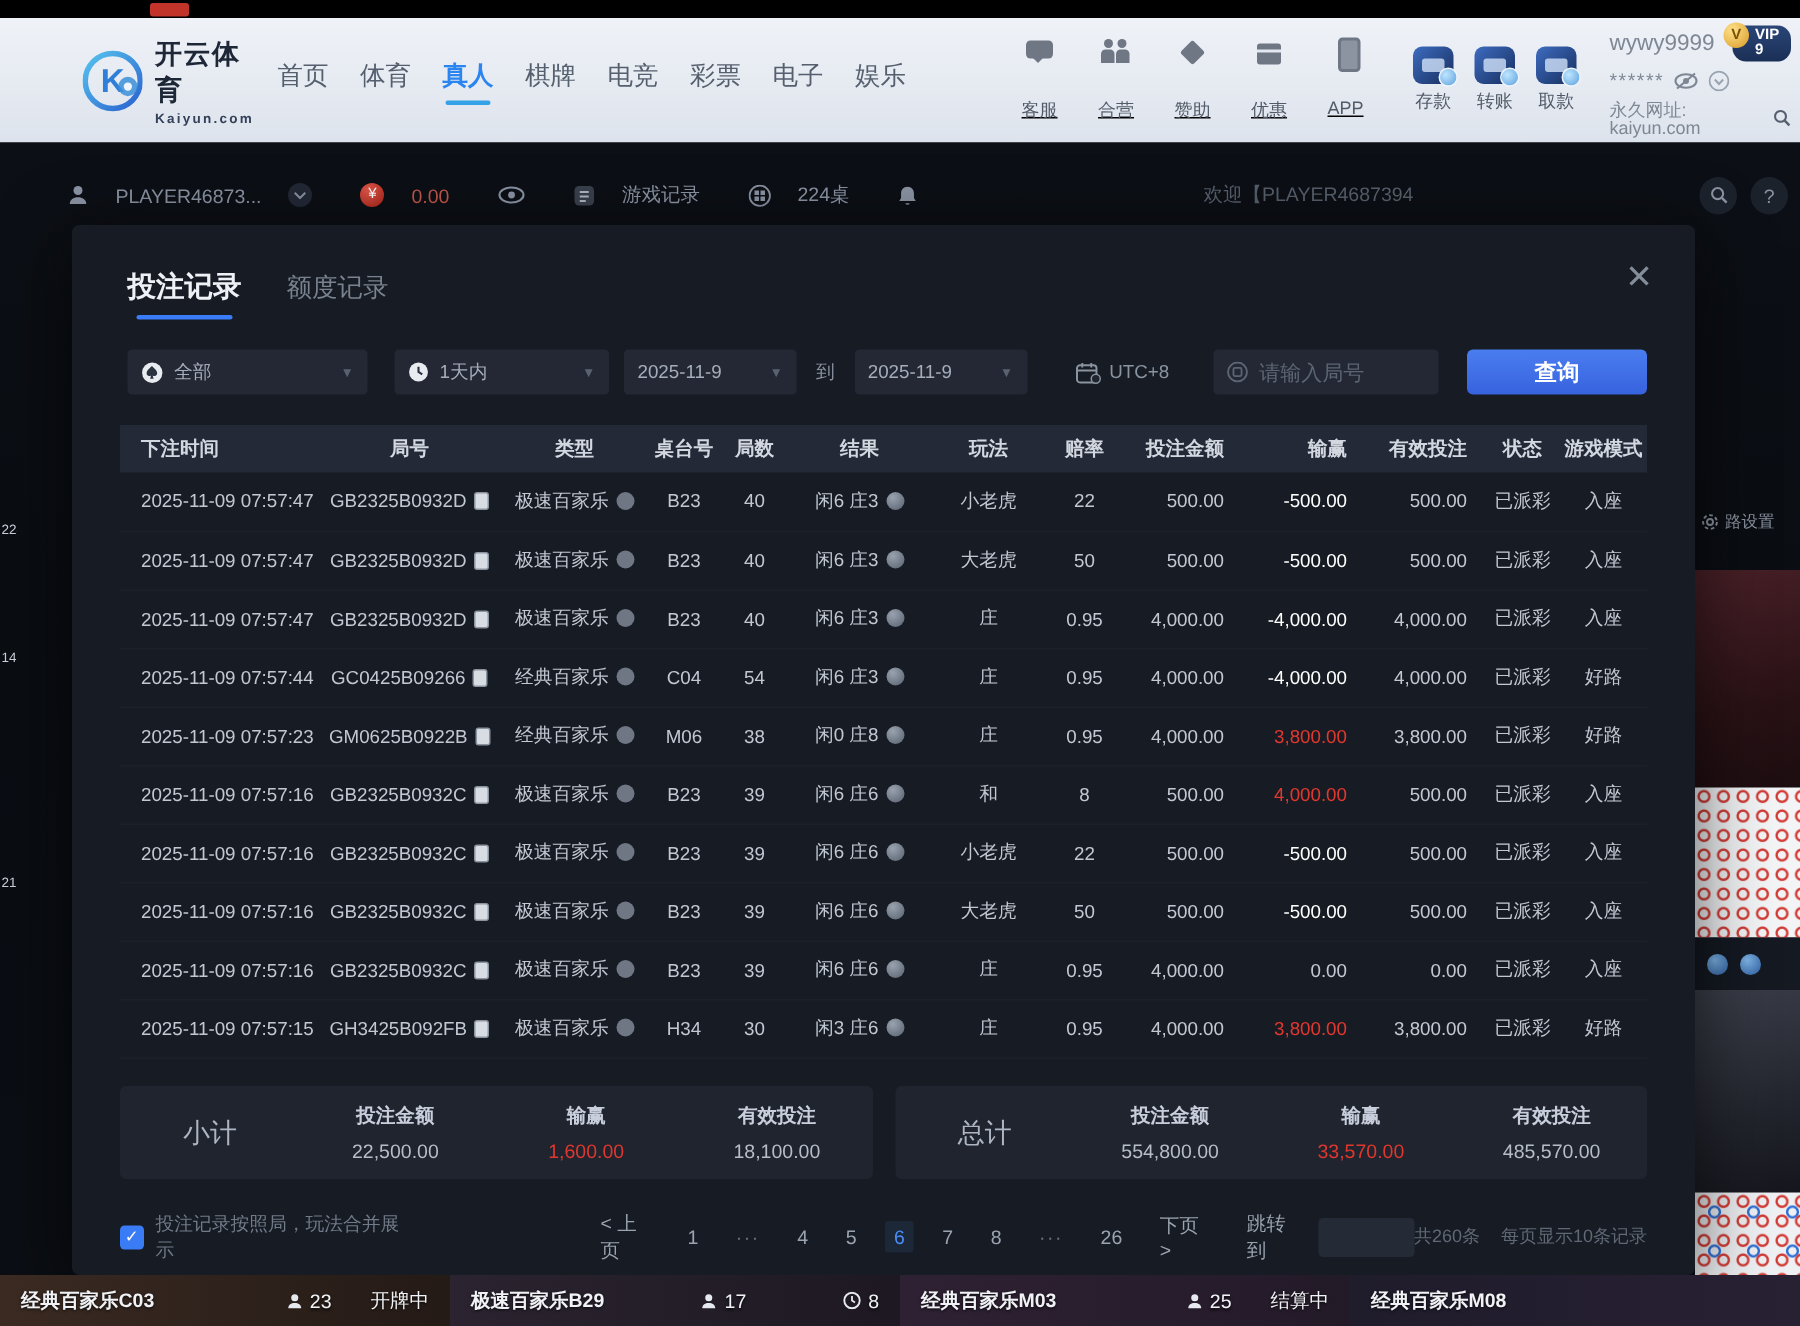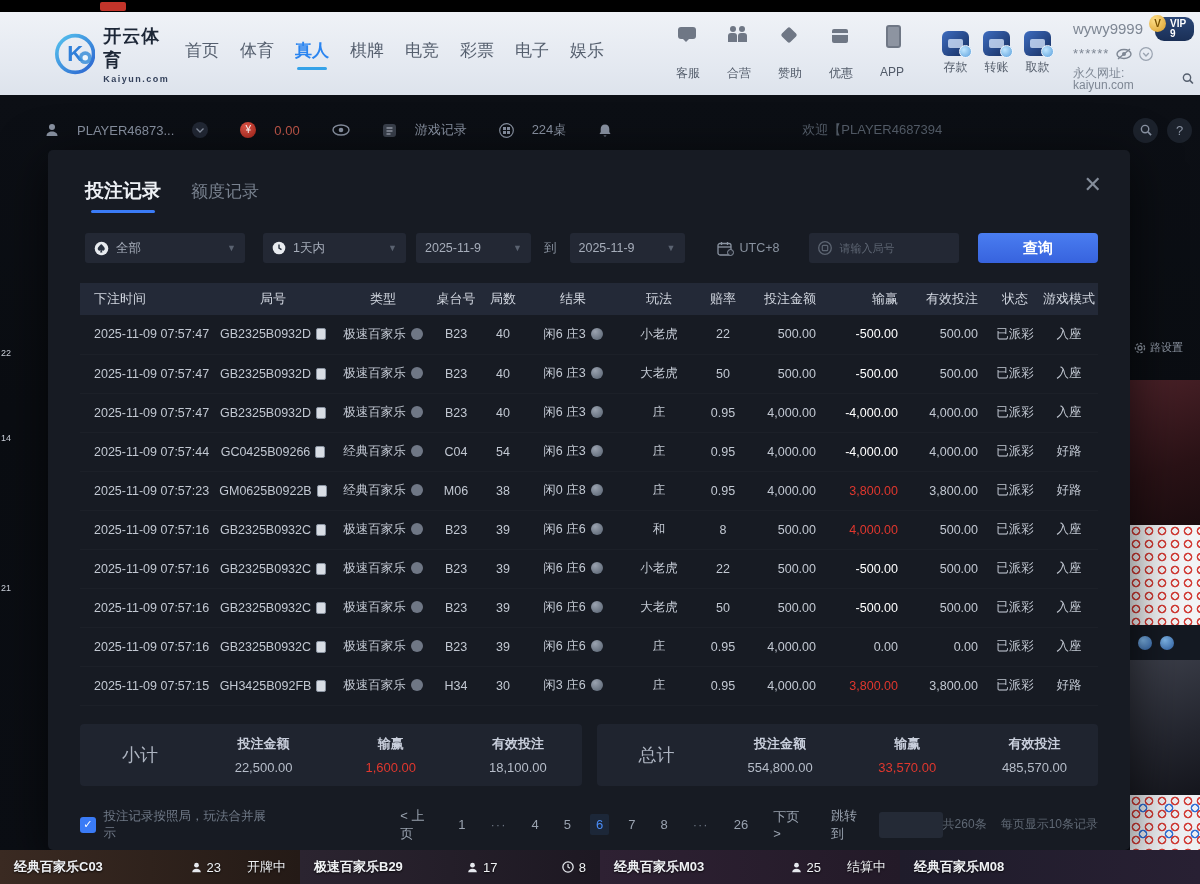--- a/index.html
+++ b/index.html
@@ -17,21 +17,21 @@
     display:flex; align-items:center; }
   .logo { display:flex; align-items:center; gap:8px; margin-left:55px; cursor:pointer; }
   .logo-mark { width:44px; height:44px; }
   .brand { font-size:18px; font-weight:bold; color:#1d2737; letter-spacing:1px; }
   .domain { font-size:9px; color:#33405a; font-weight:bold; letter-spacing:1.5px; margin-top:2px; }
   .main-nav { display:flex; gap:21px; margin-left:12px; }
   .nav-item { font-size:17px; color:#555f6e; text-decoration:none; padding-bottom:6px; position:relative; cursor:pointer; white-space:nowrap; }
   .nav-item.active { color:#2b85f0; font-weight:bold; }
   .nav-item.active::after { content:""; position:absolute; left:2px; right:2px; bottom:-2px; height:3px; border-radius:2px; background:#35a2e8; }
   .quick-actions { display:flex; gap:17px; margin-left:72px; }
-  .qa { display:flex; flex-direction:column; align-items:flex-start; gap:20px; cursor:pointer; width:34px; }
+  .qa { display:flex; flex-direction:column; align-items:center; gap:20px; cursor:pointer; width:34px;text-decoration:underline; }
   .qa-label { font-size:12px; color:#525b69; white-space:nowrap; }
   .qa-icon { display:block; position:relative; width:22px; height:20px; }
   .ic-chat::before { content:""; position:absolute; left:2px; top:2px; width:18px; height:12px; background:#6f7785; border-radius:3px; }
   .ic-chat::after { content:""; position:absolute; left:6px; top:13px; border:4px solid transparent; border-top-color:#6f7785; }
   .ic-people::before { content:""; position:absolute; left:3px; top:1px; width:6px; height:6px; border-radius:50%; background:#6f7785; box-shadow:9px 0 0 #6f7785; }
   .ic-people::after { content:""; position:absolute; left:1px; top:8px; width:9px; height:9px; border-radius:3px 3px 0 0; background:#6f7785; box-shadow:10px 0 0 #6f7785; }
   .ic-diamond::before { content:""; position:absolute; left:5px; top:4px; width:12px; height:12px; background:#6f7785; border-radius:2px; transform:rotate(45deg); }
   .ic-gift::before { content:""; position:absolute; left:3px; top:4px; width:16px; height:14px; background:#6f7785; border-radius:2px; }
   .ic-gift::after { content:""; position:absolute; left:3px; top:8px; width:16px; height:2px; background:#e3e8f0; }
   .ic-app::before { content:""; position:absolute; left:6px; top:0; width:11px; height:19px; border:2px solid #6f7785; border-radius:3px; background:#8d94a1; }
@@ -97,26 +97,26 @@
   .tab.active::after { content:""; position:absolute; left:6px; right:6px; bottom:0; height:3px; border-radius:2px; background:#3a7bf6; }
 
   .filters { display:flex; align-items:center; margin:20px 32px 0 37px; gap:10px; }
   .f-ctrl { height:30px; background:#232834; border-radius:3px; display:flex; align-items:center; padding:0 9px; gap:7px; font-size:12.5px; color:#a6adba; cursor:pointer; }
   .f-select1 { width:160px; } .f-select2 { width:143px; margin-left:8px; }
   .f-date { width:115px; } .f-date:first-of-type { margin-left:22px; }
   .chev { margin-left:auto; font-size:9px; color:#5a6270; }
   .to-label { font-size:12.5px; color:#8a93a0; padding:0 3px; }
   .utc { display:flex; align-items:center; gap:6px; font-size:12.5px; color:#8a93a0; margin-left:22px; white-space:nowrap; }
   .f-input { width:150px; margin-left:20px; }
-  .f-input input { background:transparent; border:none; outline:none; color:#a6adba; font-size:11px; width:110px; font-family:inherit; }
+  .f-input input { background:transparent; border:none; outline:none; color:#a6adba; font-size:14px; width:110px; font-family:inherit; }
   .f-input input::placeholder { color:#5d6572; }
   .query-btn { margin-left:auto; width:120px; height:30px; border:none; border-radius:4px; background:linear-gradient(180deg,#4a7df0,#3763de); color:#fff; font-size:15px; font-weight:bold; cursor:pointer; font-family:inherit; }
 
   .bet-table { width:1018px; margin:20px auto 0 32px; border-collapse:collapse; table-layout:fixed; }
-  .bet-table th { height:32px; background:#232937; color:#d2d7e0; font-size:13px; font-weight:normal; }
+  .bet-table th { height:32px; background:#232937; color:#d2d7e0; font-size:13px; font-weight:bold; }
   .bet-table td { height:39px; color:#c2c8d2; font-size:12.5px; border-bottom:1px solid rgba(255,255,255,.025); }
   .bet-table th, .bet-table td { text-align:center; white-space:nowrap; overflow:hidden; }
   .bet-table th:first-child, .bet-table td:first-child { text-align:left; padding-left:14px; }
   .bet-table th:nth-child(9), .bet-table td:nth-child(9),
   .bet-table th:nth-child(10), .bet-table td:nth-child(10),
   .bet-table th:nth-child(11), .bet-table td:nth-child(11) { text-align:right; padding-right:12px; }
   td.green { color:#ffffff; } td.red { color:#e0372e; }
   .cell-ic { display:inline-block; vertical-align:-2px; margin-left:5px; }
   .copy-ic { width:10px; height:12px; border:1px solid #8a93a0; border-radius:2px; background:#d8dde4; display:inline-block; }
   .info-ic { width:12px; height:12px; border-radius:50%; background:#6f7785; display:inline-block; }

